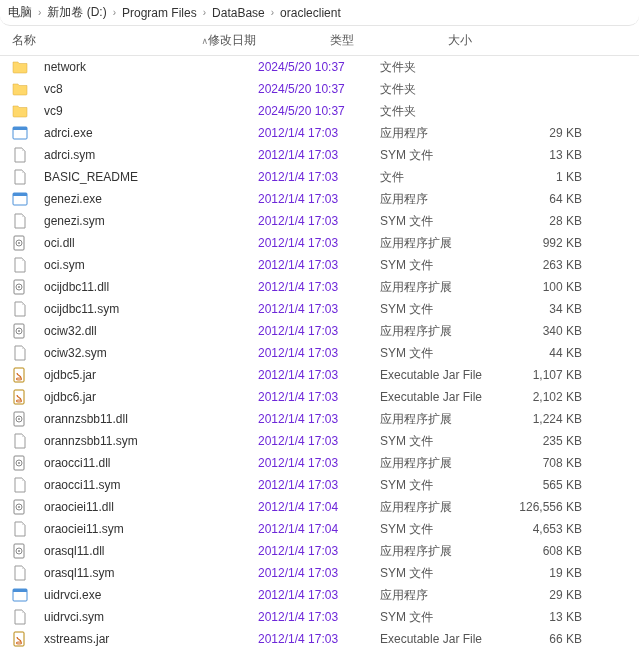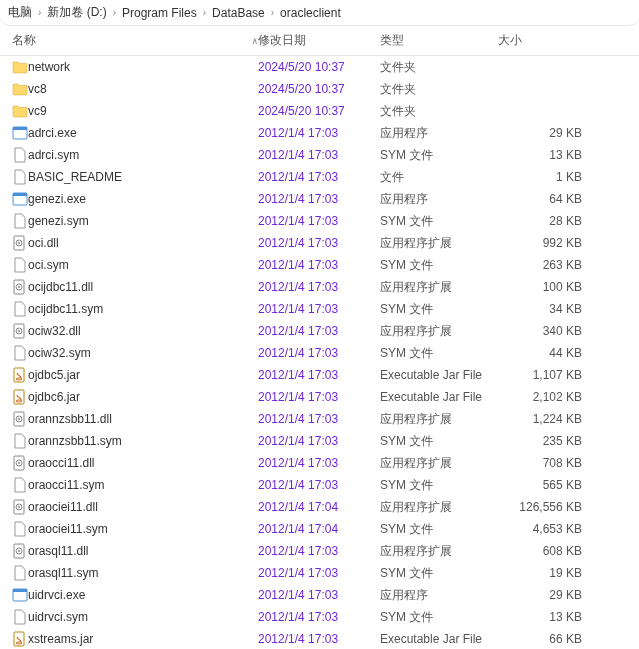--- a/index.html
+++ b/index.html
@@ -3,27 +3,27 @@
   <meta charset="utf-8">
   <style>
     * { margin: 0; padding: 0; box-sizing: border-box; }
     body { font-family: "Microsoft YaHei", "Segoe UI", sans-serif; font-size: 12px; color: #333; background: #fff; width: 639px; }
     .breadcrumb { display: flex; align-items: center; padding: 4px 8px; gap: 6px; border-bottom: 1px solid #e5e5e5; border-radius: 10px; }
     .breadcrumb .seg { white-space: nowrap; cursor: pointer; }
     .breadcrumb .chev { color: #888; font-size: 10px; }
     .header { display: flex; padding: 6px 0; border-bottom: 1px solid #e5e5e5; color: #555; }
     .header .col { display: flex; align-items: center; }
     .sort-icon { margin-left: 56px; font-size: 9px; color: #888; }
-    .col-name { width: 258px; padding-left: 12px; justify-content: space-between; }
+    .col-name { width: 208px; padding-left: 12px; justify-content: space-between; }
     .col-date { width: 122px; }
     .col-type { width: 118px; }
     .col-size { width: 102px; text-align: left; padding-right: 18px; }
     .rows { }
     .row { display: flex; align-items: center; height: 22px; }
-    .cell-name { width: 258px; display: flex; align-items: center; padding-left: 12px; gap: 0; }
+    .cell-name { width: 258px; display: flex; align-items: center; padding-left: 12px; gap: 16px; }
     .cell-date { width: 122px; color: #6d28d9; }
     .cell-type { width: 118px; color: #555; }
     .cell-size { width: 102px; text-align: right; color: #555; padding-right: 18px; }
     .icon { width: 16px; height: 16px; display: inline-flex; align-items: center; justify-content: center; flex-shrink: 0; }
   </style>
 </head>
 <body>
 
 <div class="breadcrumb">
     <span class="seg">电脑</span>

